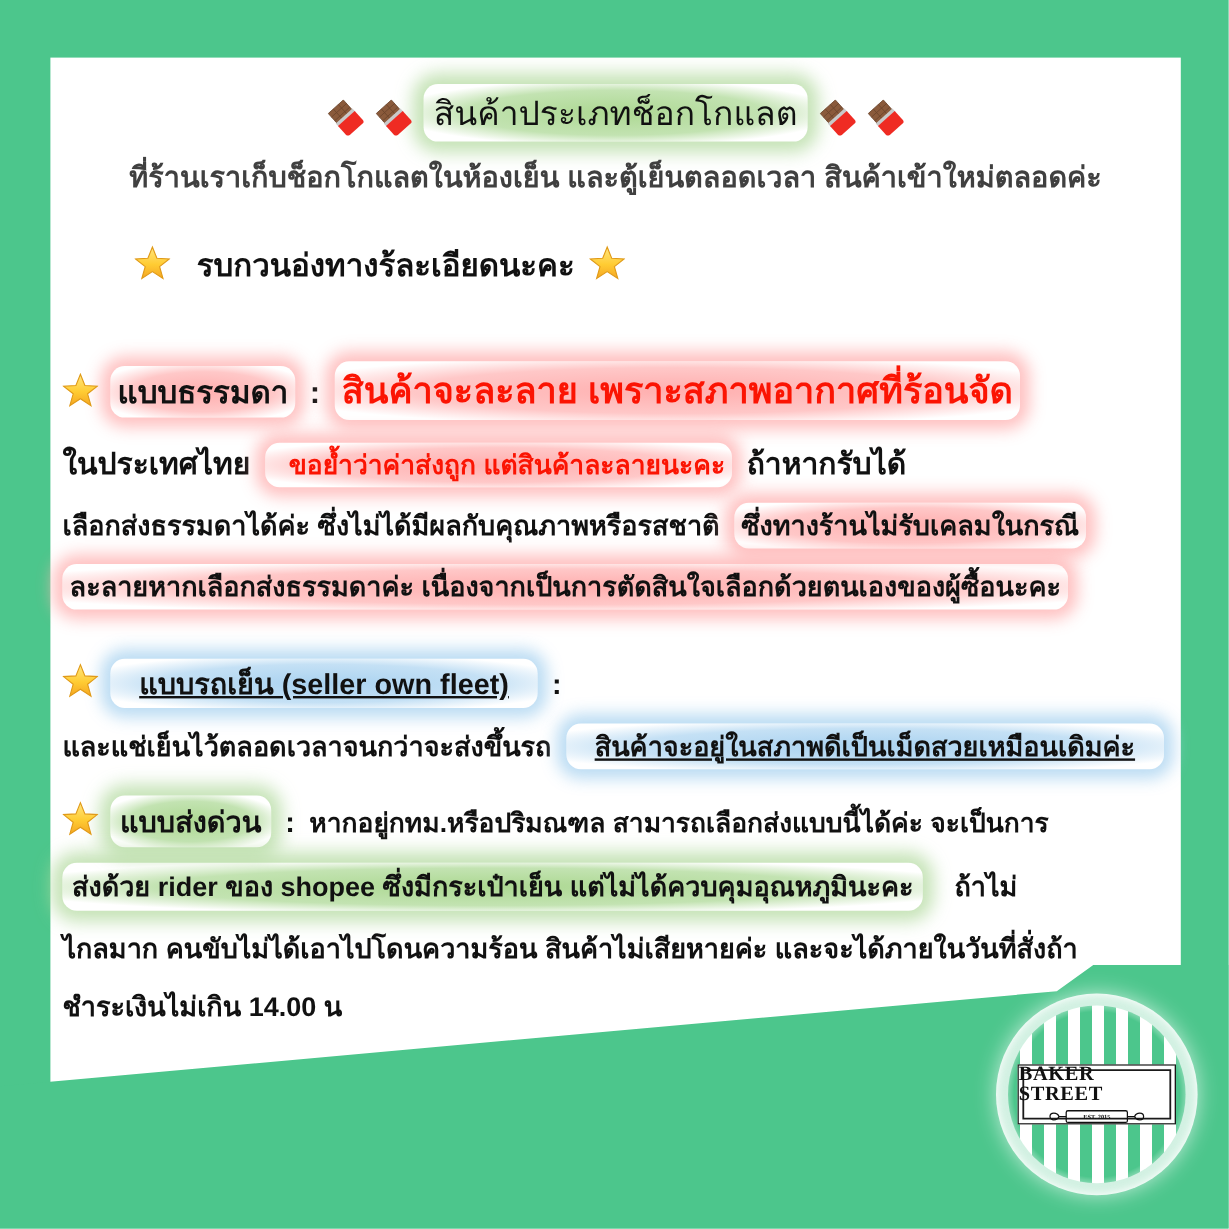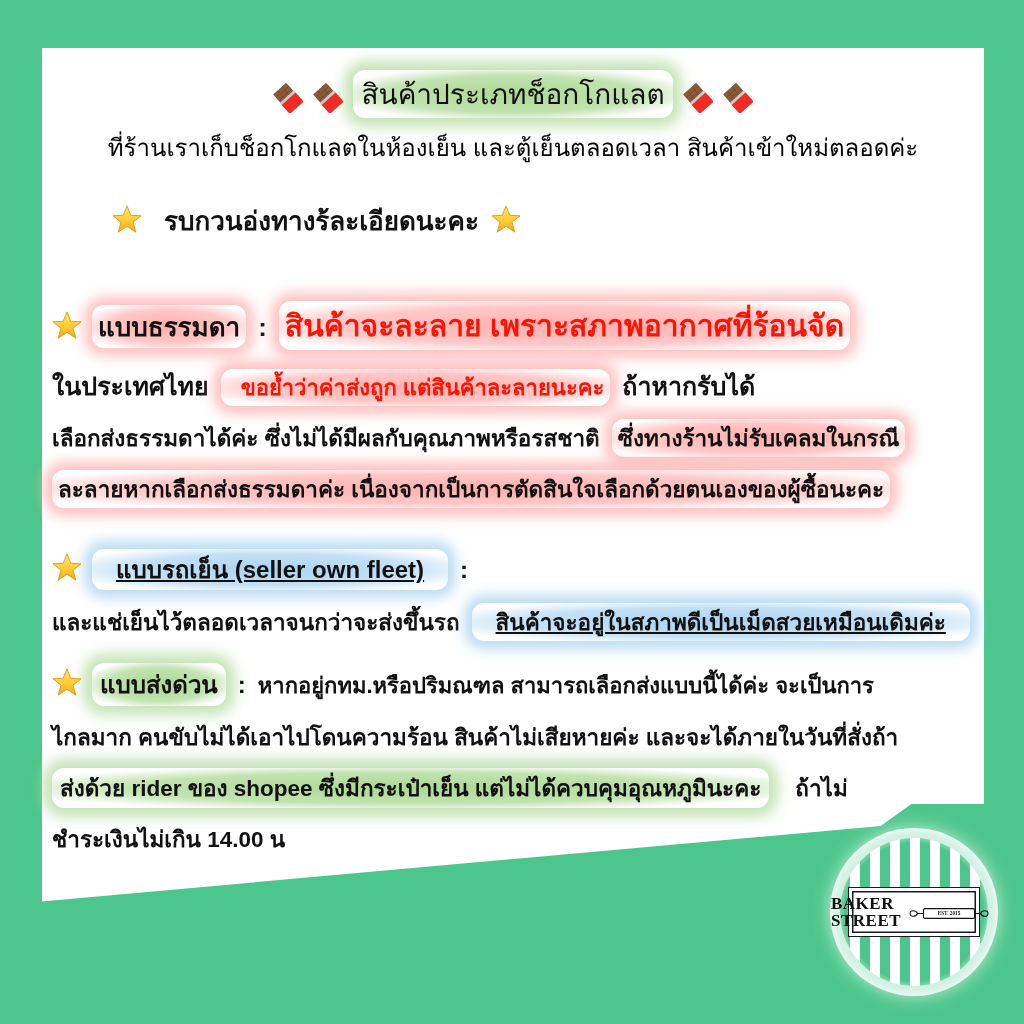--- a/index.html
+++ b/index.html
@@ -70,22 +70,22 @@
     gap: 10px;
   }
 
   .sub-row {
     position: absolute;
     left: 0;
     right: 0;
     top: 80px;
     text-align: center;
     font-size: 24px;
-    font-weight: normal;
-    color: #000000;
+    font-weight: bold;
+    color: #404040;
   }
 
   .hl-green {
     background: radial-gradient(ellipse at center, rgba(168,214,140,0.95) 0%, rgba(184,222,164,0.85) 55%, rgba(255,255,255,0) 82%);
     padding: 2px 8px;
     border-radius: 12px;
     box-shadow: 0 0 14px 9px rgba(178,218,158,0.75);
   }
   .hl-red {
     background: radial-gradient(ellipse at center, rgba(255,170,170,0.95) 0%, rgba(255,190,190,0.85) 55%, rgba(255,255,255,0) 85%);
@@ -176,21 +176,21 @@
     position: absolute;
     left: 8px;
     right: 8px;
     top: 50%;
     transform: translateY(-50%);
     height: 50px;
     background: #ffffff;
     border: 1.5px solid #1a1a1a;
     box-shadow: inset 0 0 0 3px #ffffff, inset 0 0 0 4.5px #1a1a1a;
     display: flex;
-    flex-direction: row;
+    flex-direction: column;
     align-items: center;
     justify-content: center;
     box-sizing: border-box;
   }
   #logo-name {
     font-family: "Liberation Serif", "DejaVu Serif", serif;
     font-weight: bold;
     font-size: 17px;
     letter-spacing: 0.5px;
     color: #111;
@@ -355,26 +355,26 @@
             <polygon points="16,2 20,12 31,12.6 22.4,19.4 25.4,30 16,23.8 6.6,30 9.6,19.4 1,12.6 12,12" fill="url(#sg0)" stroke="#e09a18" stroke-width="1"></polygon>
           </svg>
         </span>
         <span class="hl-green txt-black">แบบส่งด่วน</span>
         <span class="spacer-sm"></span>
         <span>:</span>
         <span class="spacer-sm"></span>
         <span class="txt-black" style="font-size:22px;">หากอยู่กทม.หรือปริมณฑล สามารถเลือกส่งแบบนี้ได้ค่ะ จะเป็นการ</span>
       </div>
       <div class="row">
-        <span class="txt-black">ไกลมาก คนขับไม่ได้เอาไปโดนความร้อน สินค้าไม่เสียหายค่ะ และจะได้ภายในวันที่สั่งถ้า</span>
-      </div>
-      <div class="row">
         <span class="hl-green txt-black">ส่งด้วย rider ของ shopee ซึ่งมีกระเป๋าเย็น แต่ไม่ได้ควบคุมอุณหภูมินะคะ</span>
         <span class="spacer-md"></span>
         <span class="txt-black">ถ้าไม่</span>
+      </div>
+      <div class="row">
+        <span class="txt-black">ไกลมาก คนขับไม่ได้เอาไปโดนความร้อน สินค้าไม่เสียหายค่ะ และจะได้ภายในวันที่สั่งถ้า</span>
       </div>
       <div class="row">
         <span class="txt-black">ชำระเงินไม่เกิน 14.00 น</span>
       </div>
     </div>
 
   </div>
 
   <div id="bottom-band"></div>
 

